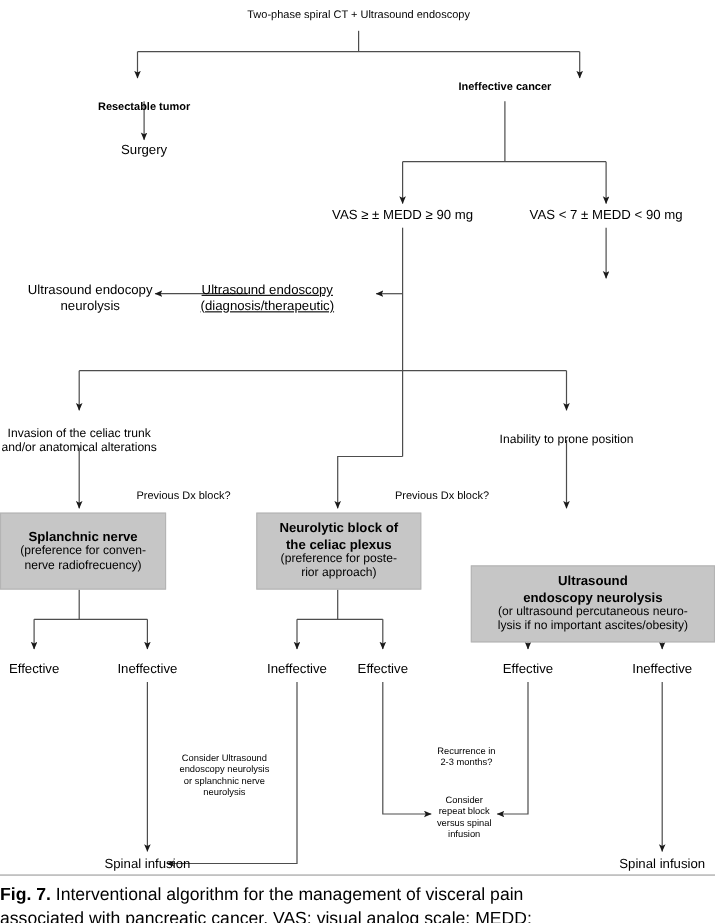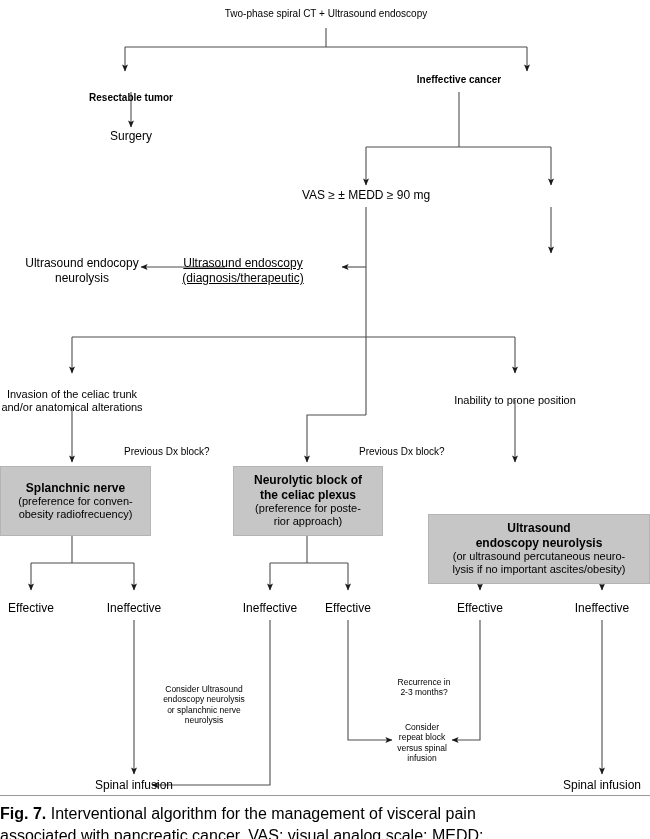--- a/index.html
+++ b/index.html
@@ -93,20 +93,21 @@
   </svg>
 
   <div class="node t13" style="left:146px;top:8px;width:360px;">Two-phase spiral CT + Ultrasound endoscopy</div>
 
   <div class="node t13 bold" style="left:46px;top:92px;width:170px;">Resectable tumor</div>
   <div class="node t13 bold" style="left:374px;top:74px;width:170px;">Ineffective cancer</div>
 
   <div class="node t12" style="left:66px;top:129px;width:130px;">Surgery</div>
 
   <div class="node t12" style="left:271px;top:188px;width:190px;">VAS ≥ ± MEDD ≥ 90 mg</div>
+  <div class="node t12" style="left:461px;top:188px;width:180px;">VAS &lt; 7 ± MEDD &lt; 90 mg</div>
 
 
   <div class="node t12" style="left:160px;top:256px;width:166px;text-decoration:underline;">
     <div>Ultrasound endoscopy</div>
     <div>(diagnosis/therapeutic)</div>
   </div>
 
   <div class="node t12" style="left:12px;top:256px;width:140px;">
     <div>Ultrasound endocopy</div>
     <div>neurolysis</div>
@@ -119,21 +120,21 @@
 
   <div class="node t11" style="left:430px;top:394px;width:170px;">Inability to prone position</div>
 
   <div class="node t9" style="left:80px;top:446px;width:110px;text-align:left;">Previous Dx block?</div>
   <div class="node t9" style="left:315px;top:446px;width:110px;text-align:left;">Previous Dx block?</div>
 
   <div class="gbox t11" style="left:0px;top:466px;width:151px;height:70px;">
     <div>
       <div class="hd t12">Splanchnic nerve</div>
       <div>(preference for conven-</div>
-      <div>obesity radiofrecuency)</div>
+      <div>nerve radiofrecuency)</div>
     </div>
   </div>
 
   <div class="gbox t11" style="left:233px;top:466px;width:150px;height:70px;">
     <div>
       <div class="hd t12">Neurolytic block of</div>
       <div class="hd t12">the celiac plexus</div>
       <div>(preference for poste-</div>
       <div>rior approach)</div>
     </div>

